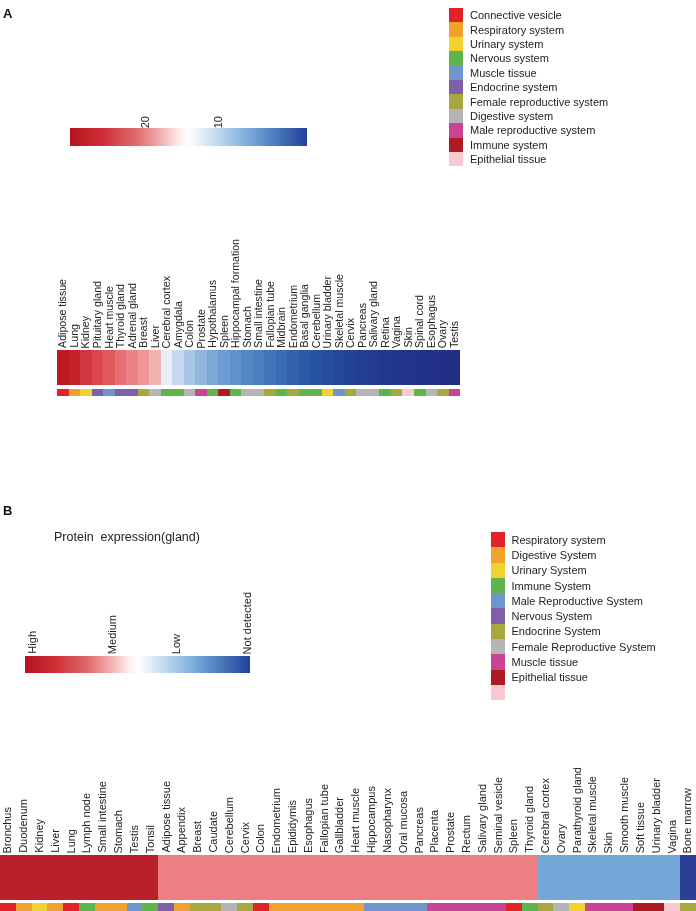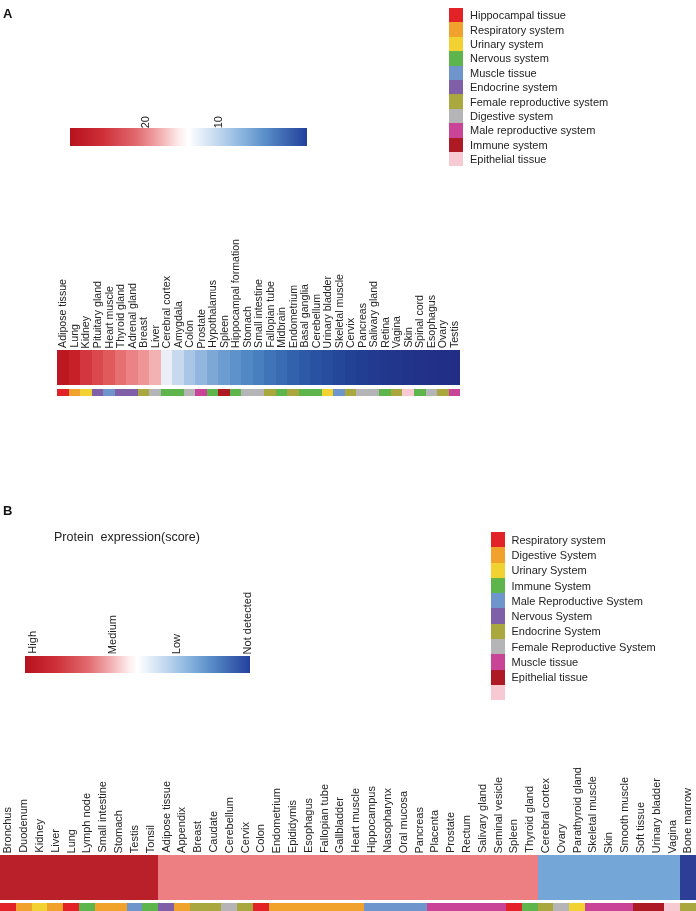--- a/index.html
+++ b/index.html
@@ -29,21 +29,21 @@
 <div class="abs ticks" id="ticksA" style="left:70px;top:92px;width:237px;height:36px;">
     <div class="vlabel tick" style="left: 70px;">20</div>
     <div class="vlabel tick" style="left: 143px;">10</div>
   </div>
 
 <div class="abs rwb" style="left:70px;top:128px;width:237px;height:18px;"></div>
 
 <div class="abs legend" id="legendA" style="left:449px;top:8px;">
     <div class="legend-row" style="height: 14.4px;">
       <span style="display: inline-block; width: 14px; height: 14.4px; background: rgb(227, 34, 40);"></span>
-      <span class="legend-label">Hippocampal tissue</span>
+      <span class="legend-label">Connective vesicle</span>
     </div>
     <div class="legend-row" style="height: 14.4px;">
       <span style="display: inline-block; width: 14px; height: 14.4px; background: rgb(240, 162, 45);"></span>
       <span class="legend-label">Respiratory system</span>
     </div>
     <div class="legend-row" style="height: 14.4px;">
       <span style="display: inline-block; width: 14px; height: 14.4px; background: rgb(242, 210, 49);"></span>
       <span class="legend-label">Urinary system</span>
     </div>
     <div class="legend-row" style="height: 14.4px;">
@@ -259,21 +259,21 @@
       <div class="cell" style="background: rgb(247, 201, 211);"></div>
       <div class="cell" style="background: rgb(94, 181, 76);"></div>
       <div class="cell" style="background: rgb(181, 181, 183);"></div>
       <div class="cell" style="background: rgb(169, 168, 62);"></div>
       <div class="cell" style="background: rgb(201, 67, 151);"></div>
     </div>
   </div>
 
 <div class="abs panel-letter" style="left:3px;top:503px;">B</div>
 
-<div class="abs" id="titleB" style="left:54px;top:530px;">Protein  expression(score)</div>
+<div class="abs" id="titleB" style="left:54px;top:530px;">Protein  expression(gland)</div>
 
 <div class="abs ticks" id="scaleB" style="left:25px;top:556px;width:225px;height:98px;">
     <div class="vlabel tick" style="left: 2px;">High</div>
     <div class="vlabel tick" style="left: 82px;">Medium</div>
     <div class="vlabel tick" style="left: 146px;">Low</div>
     <div class="vlabel tick" style="left: 217px;">Not detected</div>
   </div>
 
 <div class="abs rwb" style="left:25px;top:656px;width:225px;height:17px;"></div>
 

